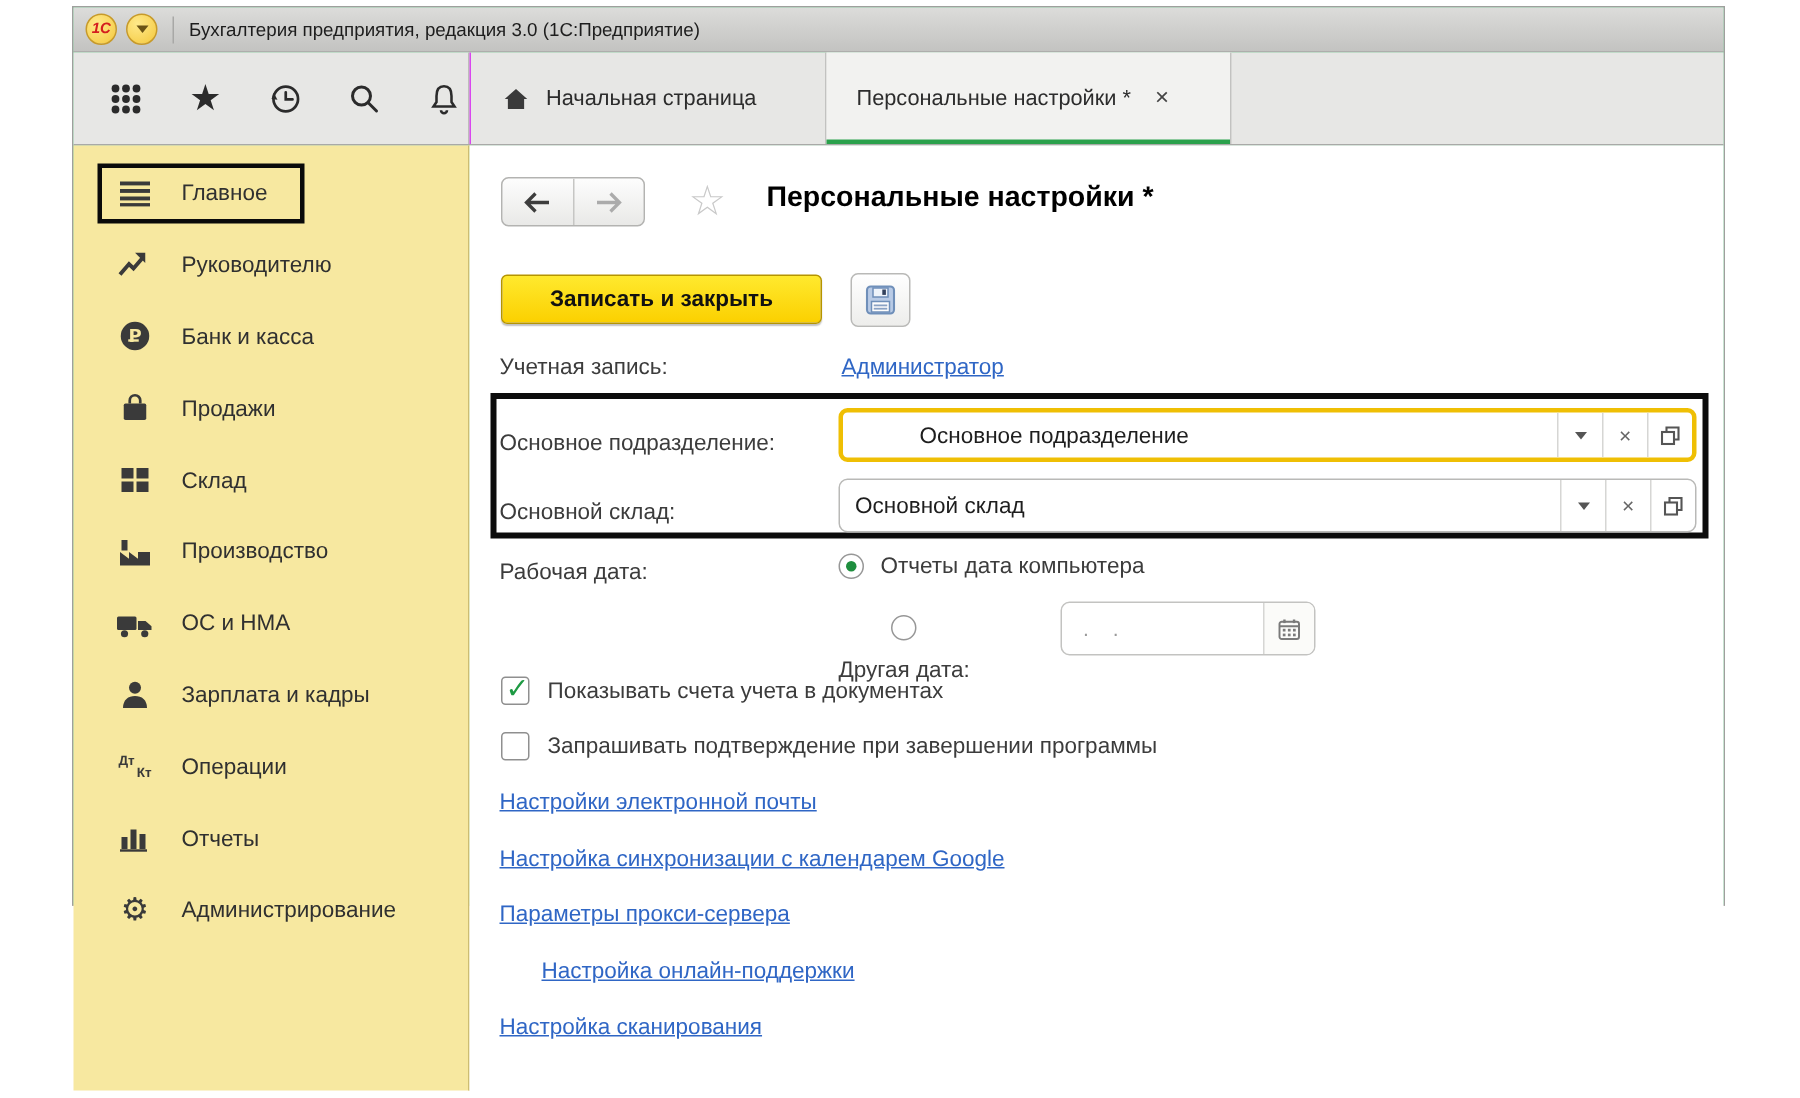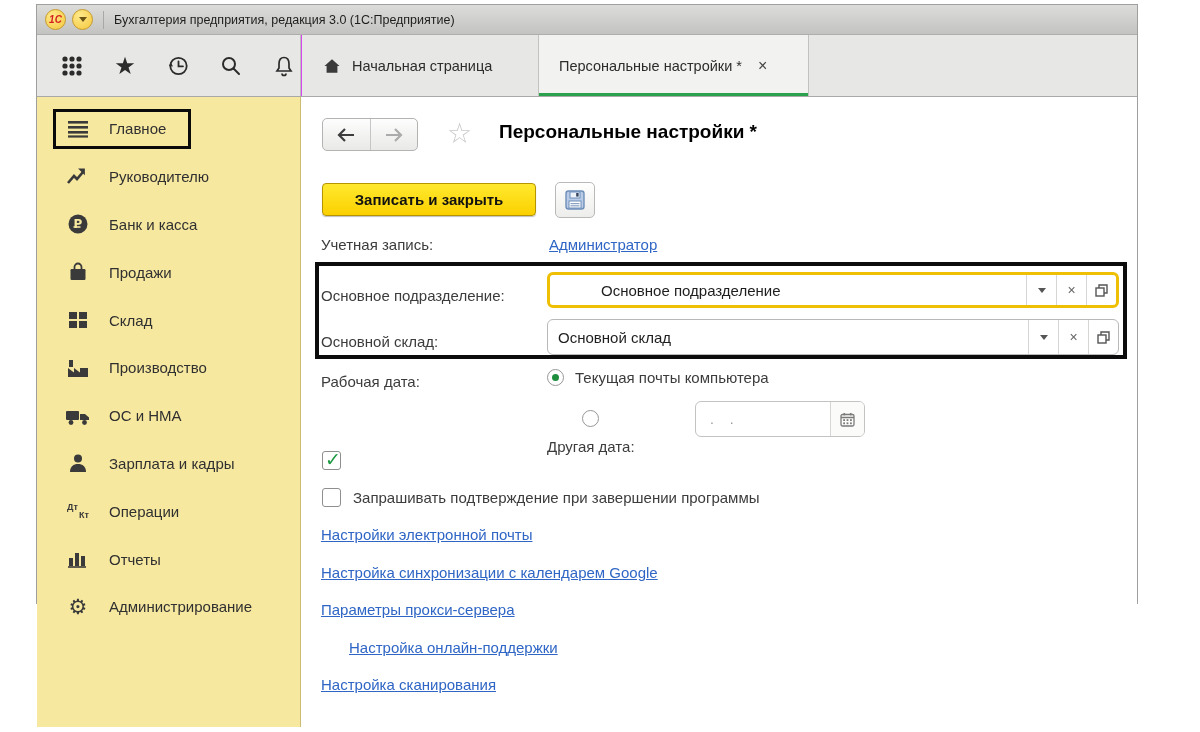--- a/index.html
+++ b/index.html
@@ -1,21 +1,21 @@
 <!DOCTYPE html>
 <html><head>
 <meta charset="utf-8">
 <style>
   * { margin:0; padding:0; box-sizing:border-box; }
   html,body { width:1200px; height:732px; background:#fff; overflow:hidden;
     font-family:"Liberation Sans","DejaVu Sans",sans-serif; }
   .stage { position:relative; width:1200px; height:732px; background:#fff; }
 
   
-  .window { position:absolute; left:36px; top:4px; width:1102px; height:600px;
+  .window { position:absolute; left:48px; top:4px; width:1102px; height:600px;
     background:#86efac; border:1px solid #9f9f9d; border-bottom-color:#b5b5b3; }
 
   
   .titlebar { height:30px; background:linear-gradient(#dcdcda,#c3c3c1);
     border-bottom:1px solid #aeaeac; display:flex; align-items:center; padding-left:8px; }
   .circle-btn { width:21px; height:21px; border-radius:50%; margin-right:6px;
     background:radial-gradient(circle at 35% 30%, #ffe98a, #f4c83d);
     border:1px solid #c79a2a; display:flex; align-items:center; justify-content:center; }
   .logo-1c { color:#d41f1f; font-size:10px; font-weight:bold; font-style:italic; }
   .menu-caret { width:0; height:0; border-left:4px solid transparent;
@@ -362,21 +362,21 @@
             <svg width="13" height="13" viewBox="0 0 13 13">
               <rect x="1" y="4" width="8" height="8" fill="none" stroke="#555" stroke-width="1.4"></rect>
               <path d="M4 4 V1 h8 v8 h-3" fill="none" stroke="#555" stroke-width="1.4"></path>
             </svg>
           </span>
         </div>
 
         <span class="f-label" style="top:276px;">Рабочая дата:</span>
         <div class="radio-row" style="left:246px; top:272px;">
           <span class="radio sel"></span>
-          <span>Текущая почты компьютера</span>
+          <span>Отчеты дата компьютера</span>
         </div>
         <div class="radio-row" style="left:246px; top:313px;flex-direction:column;">
           <span class="radio"></span>
           <span>Другая дата:</span>
         </div>
         <div class="date-input">
           <span class="ph">.    .</span>
           <span class="cal-btn">
             <svg width="15" height="15" viewBox="0 0 15 15">
               <rect x="1" y="2.5" width="13" height="11.5" rx="1.5" fill="none" stroke="#7a7a7a" stroke-width="1.3"></rect>
@@ -388,20 +388,21 @@
                 <rect x="6.6" y="10.4" width="1.8" height="1.8" fill="#7a7a7a"></rect>
                 <rect x="10" y="10.4" width="1.8" height="1.8" fill="#7a7a7a"></rect>
               <rect x="3.5" y="1" width="1.6" height="2.4" fill="#7a7a7a"></rect>
                 <rect x="9.9" y="1" width="1.6" height="2.4" fill="#7a7a7a"></rect>
             </svg>
           </span>
         </div>
 
         <div class="cb-row" style="left:21px; top:354px;">
           <span class="cb checked"></span>
+          <span>Показывать счета учета в документах</span>
         </div>
         <div class="cb-row" style="left:21px; top:391px;">
           <span class="cb"></span>
           <span>Запрашивать подтверждение при завершении программы</span>
         </div>
 
         <span class="link" style="left:20px; top:429px;">Настройки электронной почты</span>
         <span class="link" style="left:20px; top:467px;">Настройка синхронизации с календарем Google</span>
         <span class="link" style="left:20px; top:504px;">Параметры прокси-сервера</span>
         <span class="link" style="left:20px; top:542px;margin-left:28px;">Настройка онлайн-поддержки</span>

